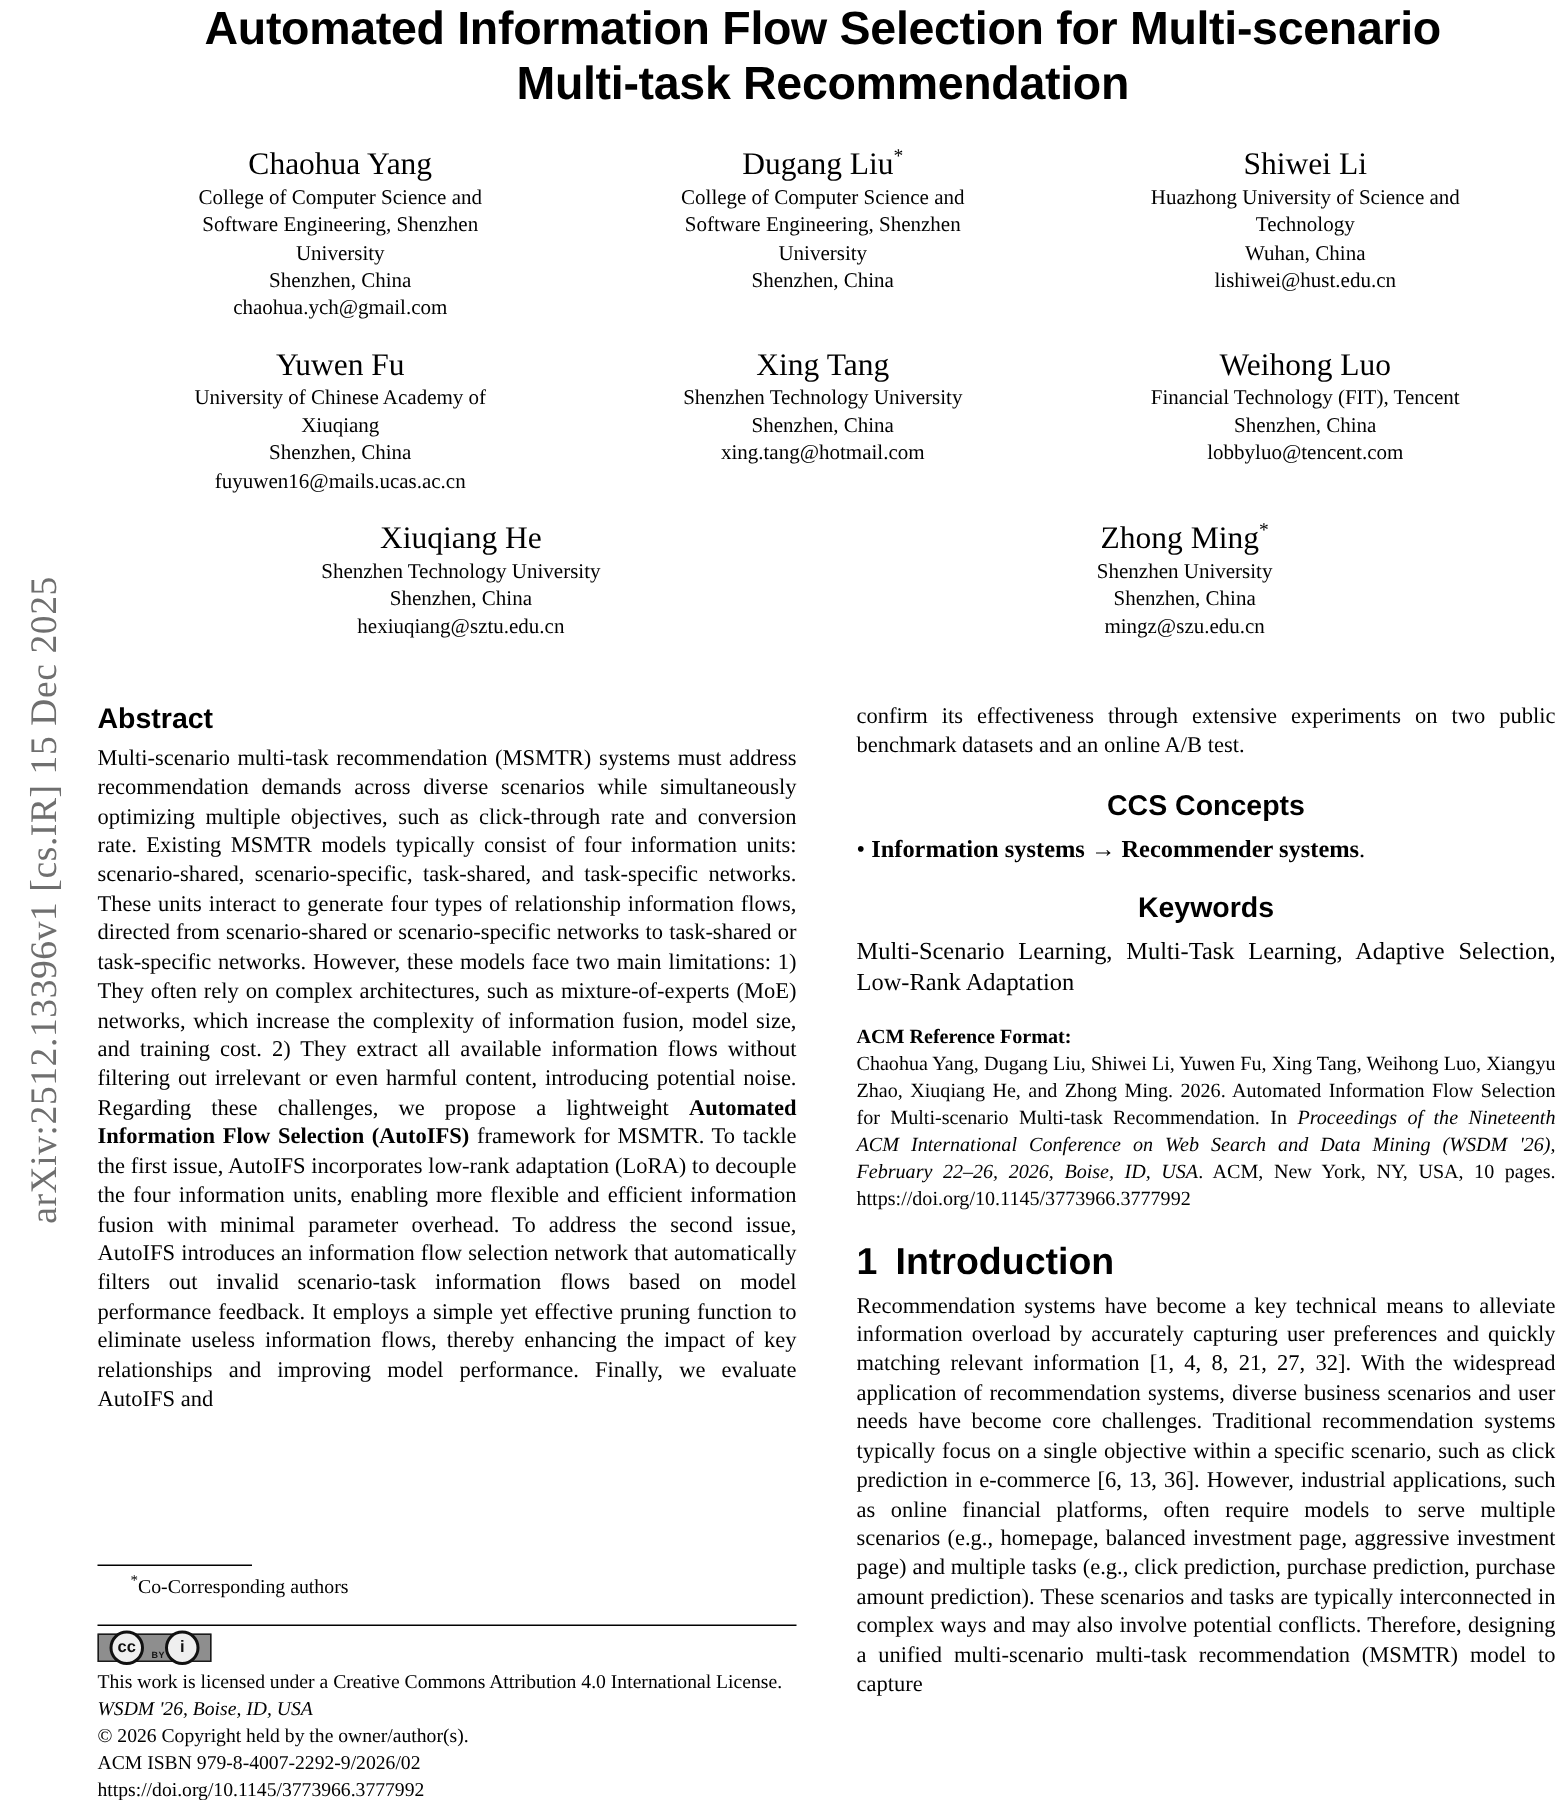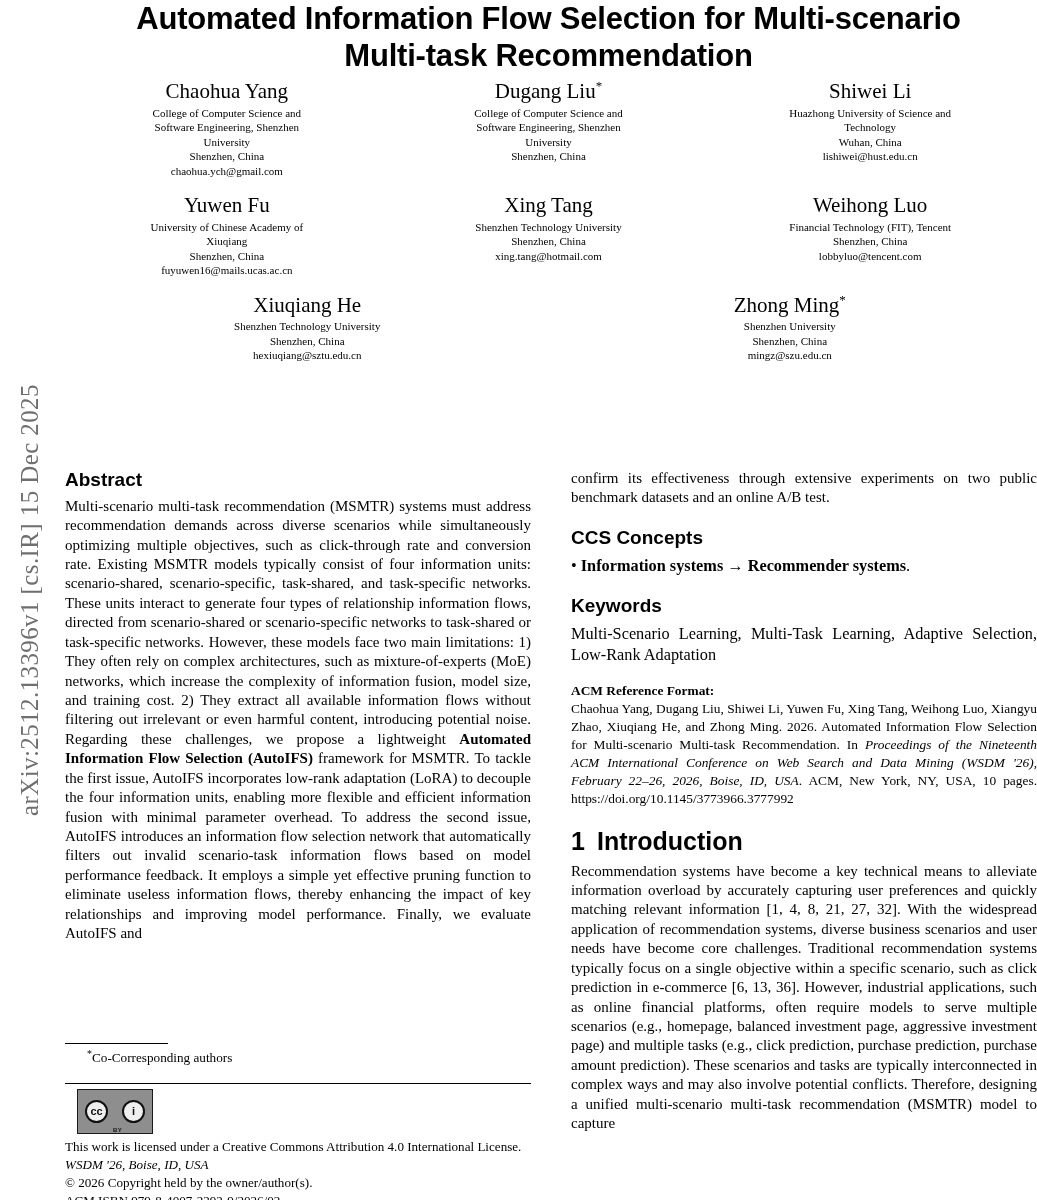--- a/index.html
+++ b/index.html
@@ -55,21 +55,21 @@
     line-height: 1.18;
     letter-spacing: -0.2px;
     margin: 0;
     padding: 0 22px;
     padding-top: 1px;
   }
   #paper-title .tline { display: block; }
 
   
   #authors {
-    margin-top: 4px;
+    margin-top: 22px;
     padding: 0 6px;
   }
   .author-row {
     display: flex;
     width: 100%;
   }
   .author-cell {
     flex: 1 1 33.333%;
     text-align: center;
     padding: 0 12px;
@@ -79,21 +79,21 @@
     font-size: 21px;
     line-height: 1.26;
     margin-bottom: 1px;
   }
   .author-name sup {
     font-size: 13px;
     vertical-align: super;
     line-height: 0;
   }
   .author-line {
-    font-size: 11px;
+    font-size: 14px;
     line-height: 1.32;
   }
   .author-row.row-2 { margin-top: 14px; }
   .author-row.row-3 { margin-top: 14px; }
   .author-row.row-2 .author-cell,
   .author-row.row-3 .author-cell { vertical-align: top; }
 
   
   #columns {
     position: absolute;
@@ -111,21 +111,21 @@
   .col-right { left: 506px; }
 
   h2.section-head {
     font-family: "Liberation Sans", sans-serif;
     font-weight: bold;
     font-size: 19px;
     margin: 0 0 5px 0;
     padding: 0;
     line-height: 1.2;
   }
-  h2.section-head.spaced { margin-top: 19px; }
+  h2.section-head.spaced { margin-top: 19px; text-align: center; }
   h2.numbered-head {
     font-family: "Liberation Sans", sans-serif;
     font-weight: bold;
     font-size: 25px;
     margin: 18px 0 6px 0;
     line-height: 1.2;
   }
   h2.numbered-head .num {
     display: inline-block;
     width: 26px;
@@ -198,30 +198,29 @@
     width: 466px;
   }
   #license-rule {
     width: 466px;
     height: 0;
     border-top: 1.1px solid #000;
     margin: 0 0 5px 0;
   }
   #cc-badge {
     width: 76px;
-    height: 45px;
+    height: 19px;
     background: #8e8e8e;
     border: 1.5px solid #1a1a1a;
     box-sizing: border-box;
     display: flex;
     align-items: center;
     justify-content: space-around;
     position: relative;
     margin-bottom: 4px;
-    margin-left: 12px;
   }
   .cc-circle {
     width: 19px;
     height: 19px;
     border-radius: 50%;
     border: 2px solid #111;
     background: #efefef;
     display: flex;
     align-items: center;
     justify-content: center;

